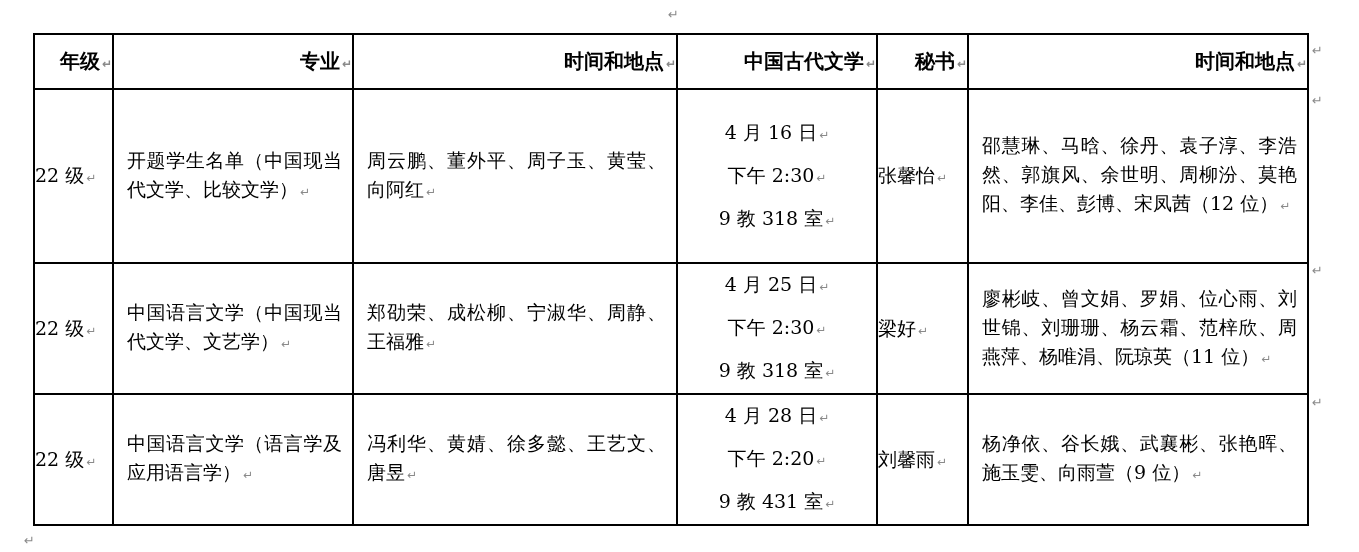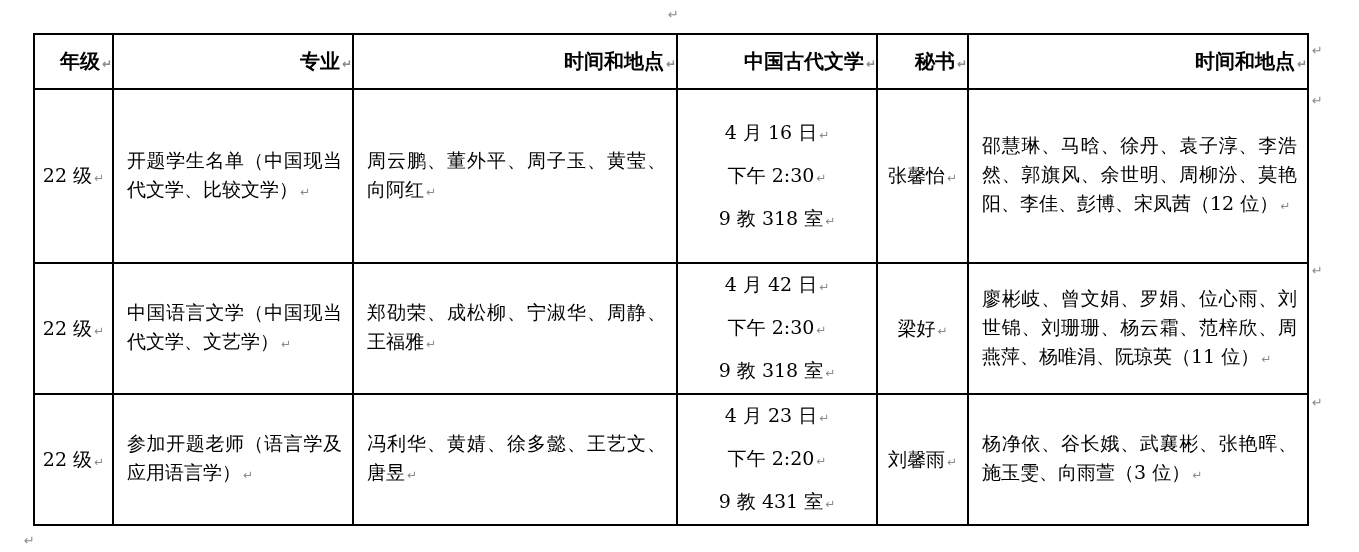--- a/index.html
+++ b/index.html
@@ -29,21 +29,21 @@
     font-size: 19px;
     font-weight: normal;
     overflow: hidden;
   }
   .doc-table th {
     font-weight: bold;
     font-size: 20px;
     text-align: right;
     height: 53px;
   }
-  .c-center { text-align: center; }
+  .c-center { text-align: left; }
   .cell-inner {
     padding: 0 10px 0 13px;
     line-height: 29px;
   }
   .just {
     text-align: justify;
     text-justify: inter-character;
   }
   .time-cell .time-line {
     line-height: 40px;
@@ -115,42 +115,42 @@
 
   <tr style="height:130px;">
     <td class="c-center"><span>22 级</span><span class="pmark">↵</span></td>
     <td>
           <div class="cell-inner just"><span>中国语言文学（中国现当代文学、文艺学）</span><span class="pmark">↵</span></div>
         </td>
     <td>
           <div class="cell-inner just"><span>郑劭荣、成松柳、宁淑华、周静、王福雅</span><span class="pmark">↵</span></div>
         </td>
     <td class="time-cell">
-      <div class="time-line"><span>4 月 42 日</span><span class="pmark">↵</span></div>
+      <div class="time-line"><span>4 月 25 日</span><span class="pmark">↵</span></div>
       <div class="time-line"><span>下午 2:30</span><span class="pmark">↵</span></div>
       <div class="time-line"><span>9 教 318 室</span><span class="pmark">↵</span></div>
     </td>
     <td class="c-center"><span>梁好</span><span class="pmark">↵</span></td>
     <td>
           <div class="cell-inner just"><span>廖彬岐、曾文娟、罗娟、位心雨、刘世锦、刘珊珊、杨云霜、范梓欣、周燕萍、杨唯涓、阮琼英（11 位）</span><span class="pmark">↵</span></div>
         </td>
   </tr>
 
   <tr style="height:121px;">
     <td class="c-center"><span>22 级</span><span class="pmark">↵</span></td>
     <td>
-          <div class="cell-inner just"><span>参加开题老师（语言学及应用语言学）</span><span class="pmark">↵</span></div>
+          <div class="cell-inner just"><span>中国语言文学（语言学及应用语言学）</span><span class="pmark">↵</span></div>
         </td>
     <td>
           <div class="cell-inner just"><span>冯利华、黄婧、徐多懿、王艺文、唐昱</span><span class="pmark">↵</span></div>
         </td>
     <td class="time-cell">
-      <div class="time-line"><span>4 月 23 日</span><span class="pmark">↵</span></div>
+      <div class="time-line"><span>4 月 28 日</span><span class="pmark">↵</span></div>
       <div class="time-line"><span>下午 2:20</span><span class="pmark">↵</span></div>
       <div class="time-line"><span>9 教 431 室</span><span class="pmark">↵</span></div>
     </td>
     <td class="c-center"><span>刘馨雨</span><span class="pmark">↵</span></td>
     <td>
-          <div class="cell-inner just"><span>杨净依、谷长娥、武襄彬、张艳晖、施玉雯、向雨萱（3 位）</span><span class="pmark">↵</span></div>
+          <div class="cell-inner just"><span>杨净依、谷长娥、武襄彬、张艳晖、施玉雯、向雨萱（9 位）</span><span class="pmark">↵</span></div>
         </td>
   </tr>
 </tbody>
   </table>
 
 </body></html>

